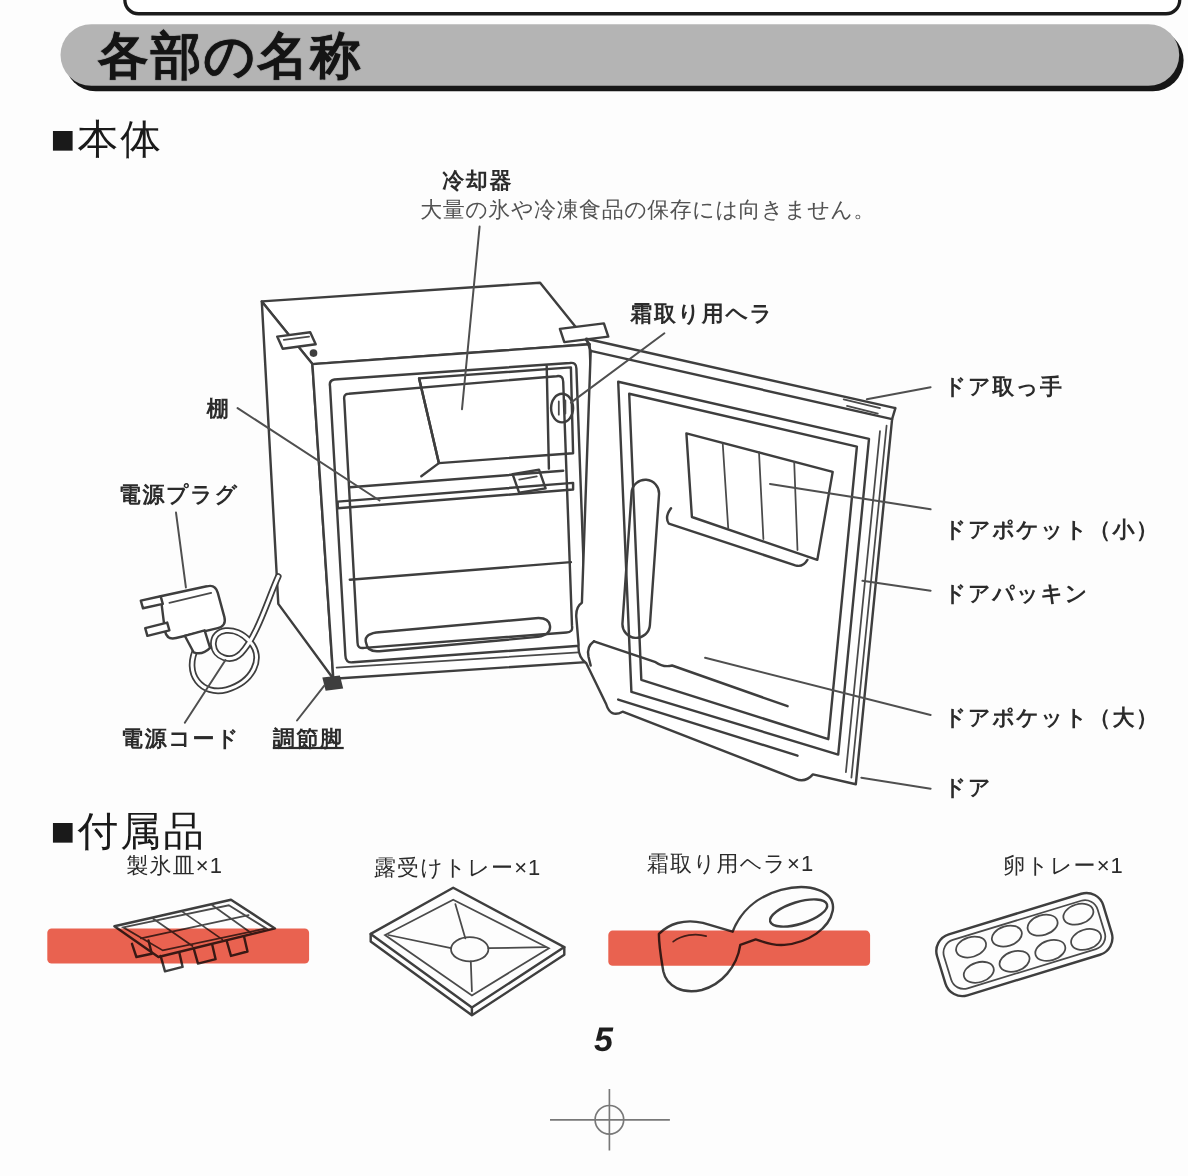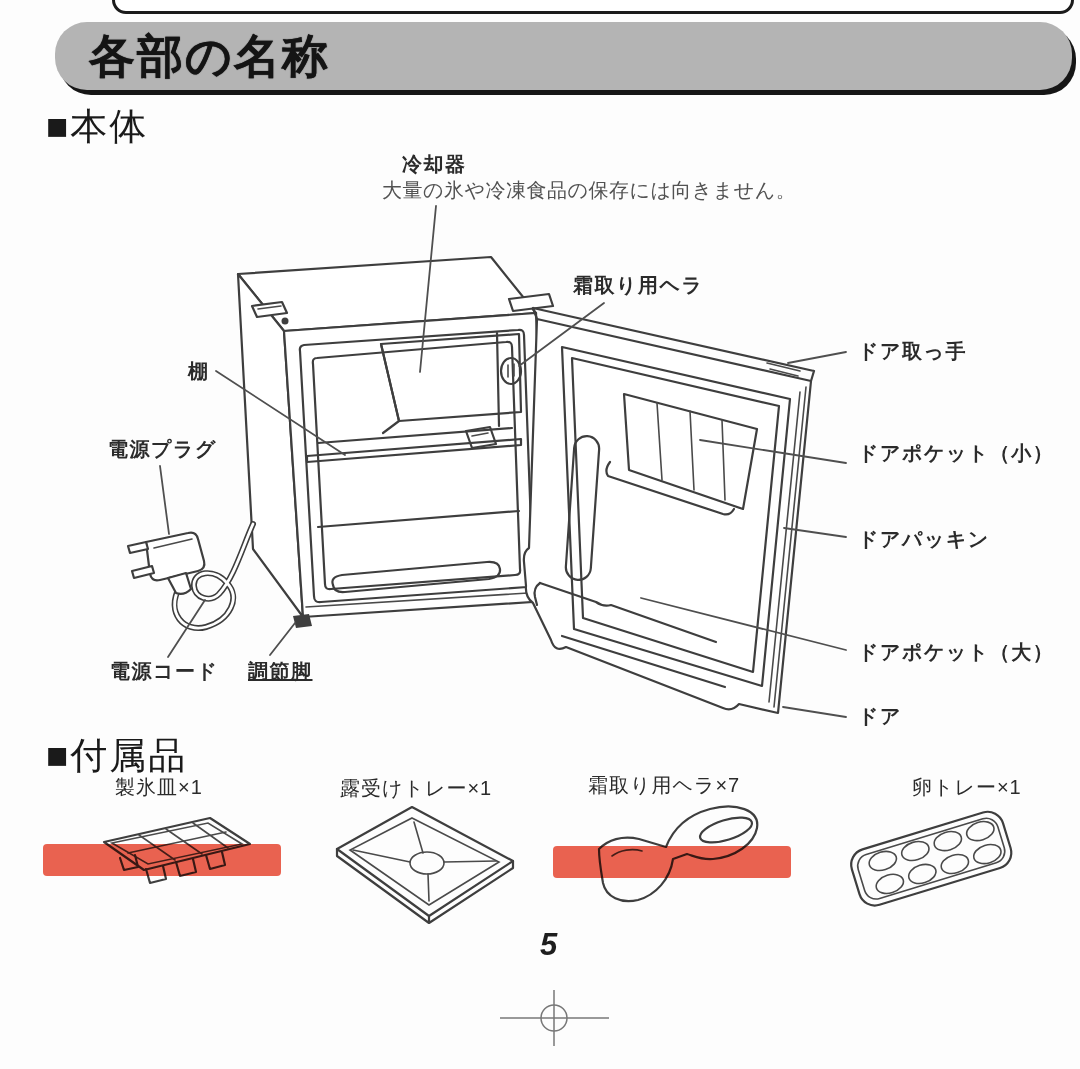--- a/index.html
+++ b/index.html
@@ -9,21 +9,21 @@
     font-family:"Liberation Sans","DejaVu Sans",sans-serif;
     color:#222;
   }
   
   .prev-box{
     position:absolute;left:112px;top:-42px;width:956px;height:50px;
     border:3px solid #1b1b1b;border-radius:14px;background:#fff;
   }
   
   .header-bar{
-    position:absolute;left:55px;top:22px;width:1017px;height:68px;
+    position:absolute;left:55px;top:22px;width:1017px;height:56px;
     background:#b4b4b4;border-radius:32px;
     box-shadow:4px 5px 0 #161616;
     display:flex;align-items:center;
   }
   .header-bar .title{
     font-size:46px;font-weight:bold;color:#141414;
     padding-left:34px;letter-spacing:2px;line-height:1;
     text-shadow:0 0 1px #141414;
   }
   .sec-heading{
@@ -197,29 +197,29 @@
     <circle class="reg" cx="554" cy="1018" r="13"></circle>
     <path class="reg" d="M500,1018 L609,1018 M554,990 L554,1046"></path>
   </g>
 </svg>
 
 <div class="lbl" style="left:402px;top:151px;">冷却器</div>
 <div class="lbl note" style="left:382px;top:177px;">大量の氷や冷凍食品の保存には向きません。</div>
 <div class="lbl" style="left:573px;top:272px;">霜取り用ヘラ</div>
 <div class="lbl" style="left:858px;top:338px;text-align:right;">ドア取っ手</div>
 <div class="lbl" style="left:188px;top:358px;">棚</div>
-<div class="lbl" style="left:858px;top:440px;">ドアポケット（小）</div>
+<div class="lbl" style="left:858px;top:468px;">ドアポケット（小）</div>
 <div class="lbl" style="left:108px;top:436px;">電源プラグ</div>
 <div class="lbl" style="left:858px;top:526px;">ドアパッキン</div>
 <div class="lbl" style="left:858px;top:639px;">ドアポケット（大）</div>
 <div class="lbl" style="left:110px;top:658px;">電源コード</div>
 <div class="lbl" style="left:248px;top:658px;text-decoration:underline;">調節脚</div>
 <div class="lbl" style="left:858px;top:703px;">ドア</div>
 
 <div class="acc-lbl" style="left:115px;top:774px;">製氷皿×1</div>
 <div class="acc-lbl" style="left:340px;top:775px;text-align:center;">露受けトレー×1</div>
-<div class="acc-lbl" style="left:588px;top:772px;">霜取り用ヘラ×7</div>
+<div class="acc-lbl" style="left:588px;top:772px;">霜取り用ヘラ×1</div>
 <div class="acc-lbl" style="left:912px;top:774px;">卵トレー×1</div>
 
 <div class="marker m1"></div>
 <div class="marker m2"></div>
 
 <div class="page-num">5</div>
 
 </body></html>

